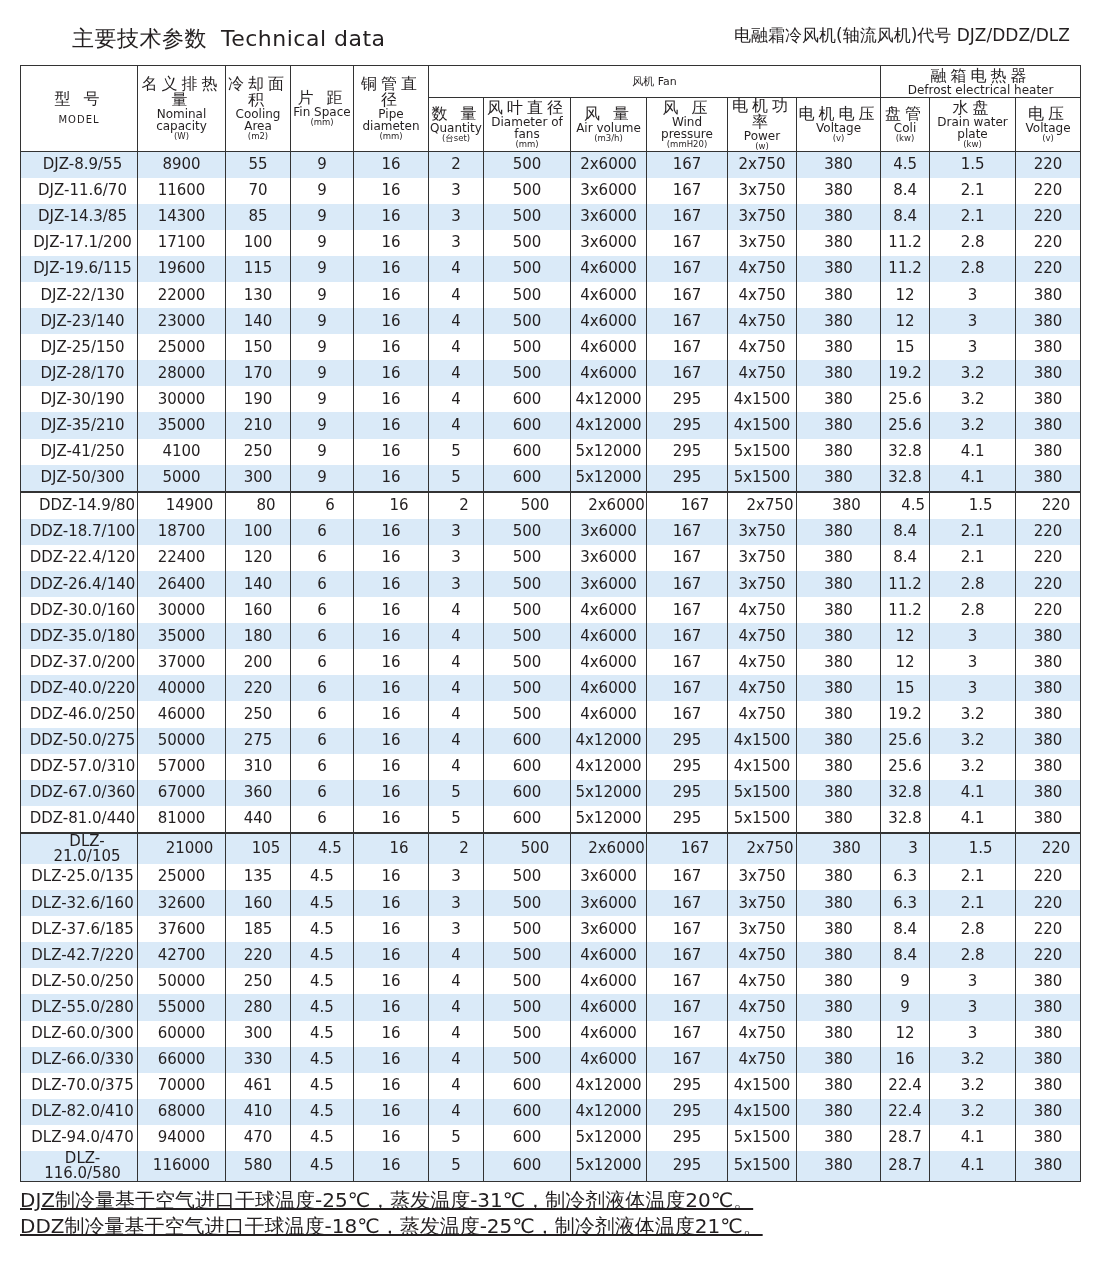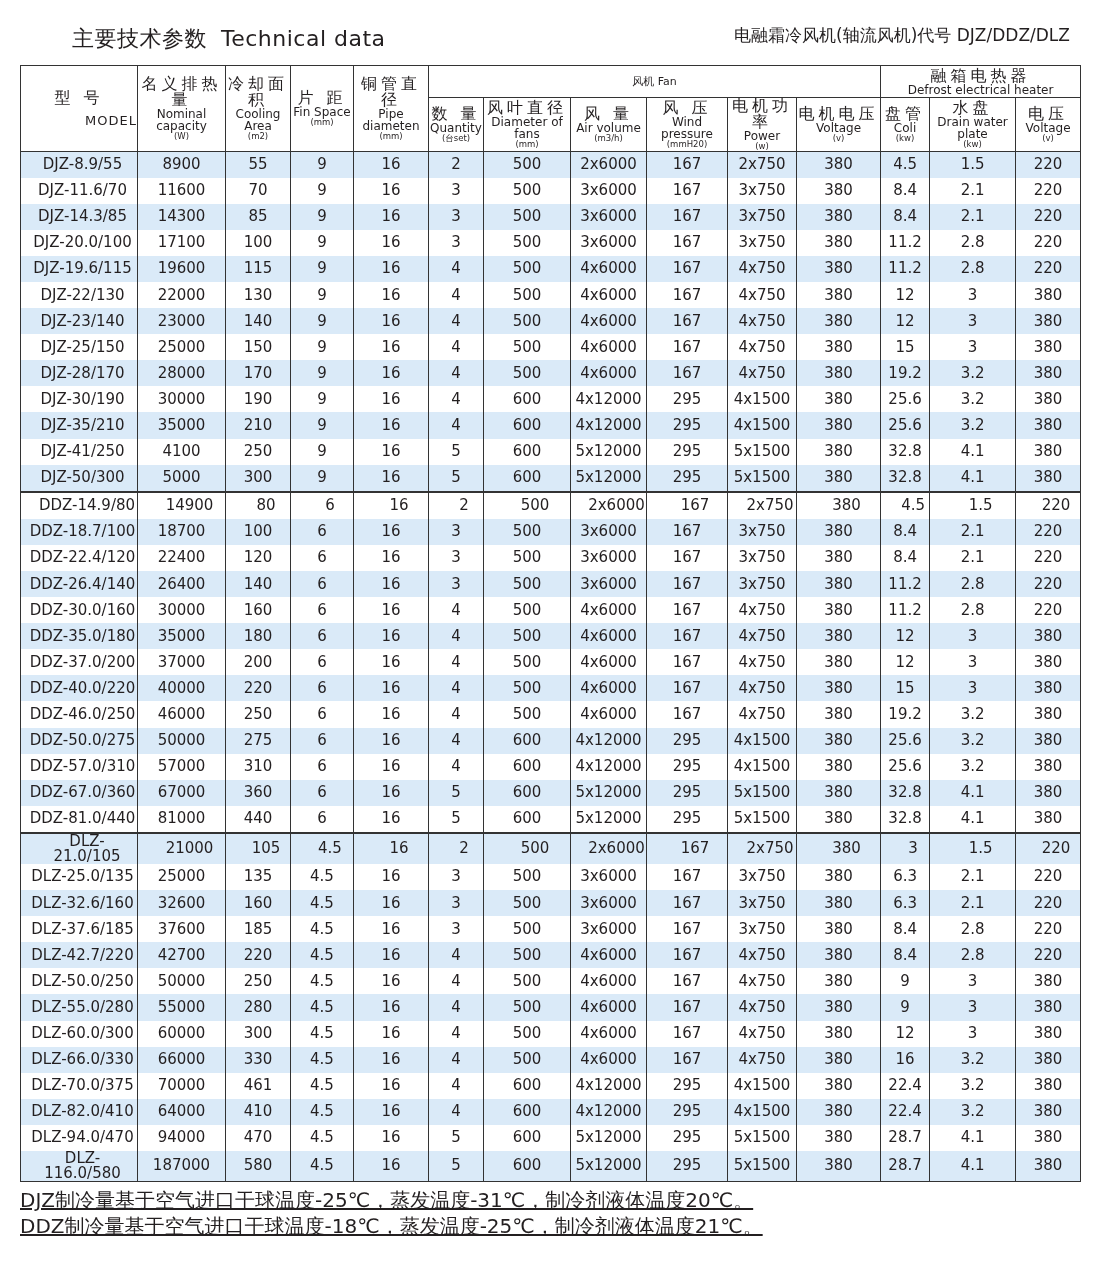--- a/index.html
+++ b/index.html
@@ -6,21 +6,21 @@
   body{width:1120px;height:1261px;position:relative;font-family:"DejaVu Sans","Liberation Sans",sans-serif;color:#231f20;overflow:hidden;}
   .title-left{position:absolute;left:30px;top:24px;font-size:22px;letter-spacing:0.5px;margin-left:42px;}
   .title-left .en{margin-left:14px;}
   .title-right{position:absolute;right:50px;top:24px;font-size:17px;}
   table.spec{position:absolute;left:20px;top:65px;width:1060px;border-collapse:collapse;table-layout:fixed;}
   table.spec th,table.spec td{border-left:1.5px solid #333;border-right:1.5px solid #333;padding:0;text-align:center;}
   table.spec thead th{border:1.5px solid #333;background:#fff;font-weight:normal;line-height:1;vertical-align:middle;}
   .hcn{display:block;font-size:16px;letter-spacing:4px;}
   .hen{display:block;font-size:12px;letter-spacing:0;}
   .hunit{display:block;font-size:8.5px;}
-  .hmodel-en{display:block;font-size:13px;letter-spacing:1px;margin-top:8px;text-align:right;}
+  .hmodel-en{display:block;font-size:10px;letter-spacing:1px;margin-top:8px;}
   .group-title{font-size:11px;}
   tbody td{height:26.1px;font-size:15px;line-height:1;}
   tbody td.model{text-align:center;padding-left:7px;font-size:15px;}
   tbody tr.shade td{background:#daeaf8;}
   tbody tr.sep td{border-top:2px solid #333;padding-left:16px;}
   tbody tr.last td{border-bottom:1.5px solid #333;}
   .notes{position:absolute;left:20px;top:1187px;font-size:20px;line-height:26px;text-decoration:underline;}
 </style>
 </head>
 <body>
@@ -170,21 +170,21 @@
         <td>500</td>
         <td>3x6000</td>
         <td>167</td>
         <td>3x750</td>
         <td>380</td>
         <td>8.4</td>
         <td>2.1</td>
         <td>220</td>
       </tr>
       <tr>
-        <td class="model">DJZ-20.0/100</td>
+        <td class="model">DJZ-17.1/200</td>
         <td>17100</td>
         <td>100</td>
         <td>9</td>
         <td>16</td>
         <td>3</td>
         <td>500</td>
         <td>3x6000</td>
         <td>167</td>
         <td>3x750</td>
         <td>380</td>
@@ -699,21 +699,21 @@
         <td>4x12000</td>
         <td>295</td>
         <td>4x1500</td>
         <td>380</td>
         <td>22.4</td>
         <td>3.2</td>
         <td>380</td>
       </tr>
       <tr class="shade">
         <td class="model">DLZ-82.0/410</td>
-        <td>64000</td>
+        <td>68000</td>
         <td>410</td>
         <td>4.5</td>
         <td>16</td>
         <td>4</td>
         <td>600</td>
         <td>4x12000</td>
         <td>295</td>
         <td>4x1500</td>
         <td>380</td>
         <td>22.4</td>
@@ -731,21 +731,21 @@
         <td>5x12000</td>
         <td>295</td>
         <td>5x1500</td>
         <td>380</td>
         <td>28.7</td>
         <td>4.1</td>
         <td>380</td>
       </tr>
       <tr class="shade last">
         <td class="model">DLZ-116.0/580</td>
-        <td>187000</td>
+        <td>116000</td>
         <td>580</td>
         <td>4.5</td>
         <td>16</td>
         <td>5</td>
         <td>600</td>
         <td>5x12000</td>
         <td>295</td>
         <td>5x1500</td>
         <td>380</td>
         <td>28.7</td>

